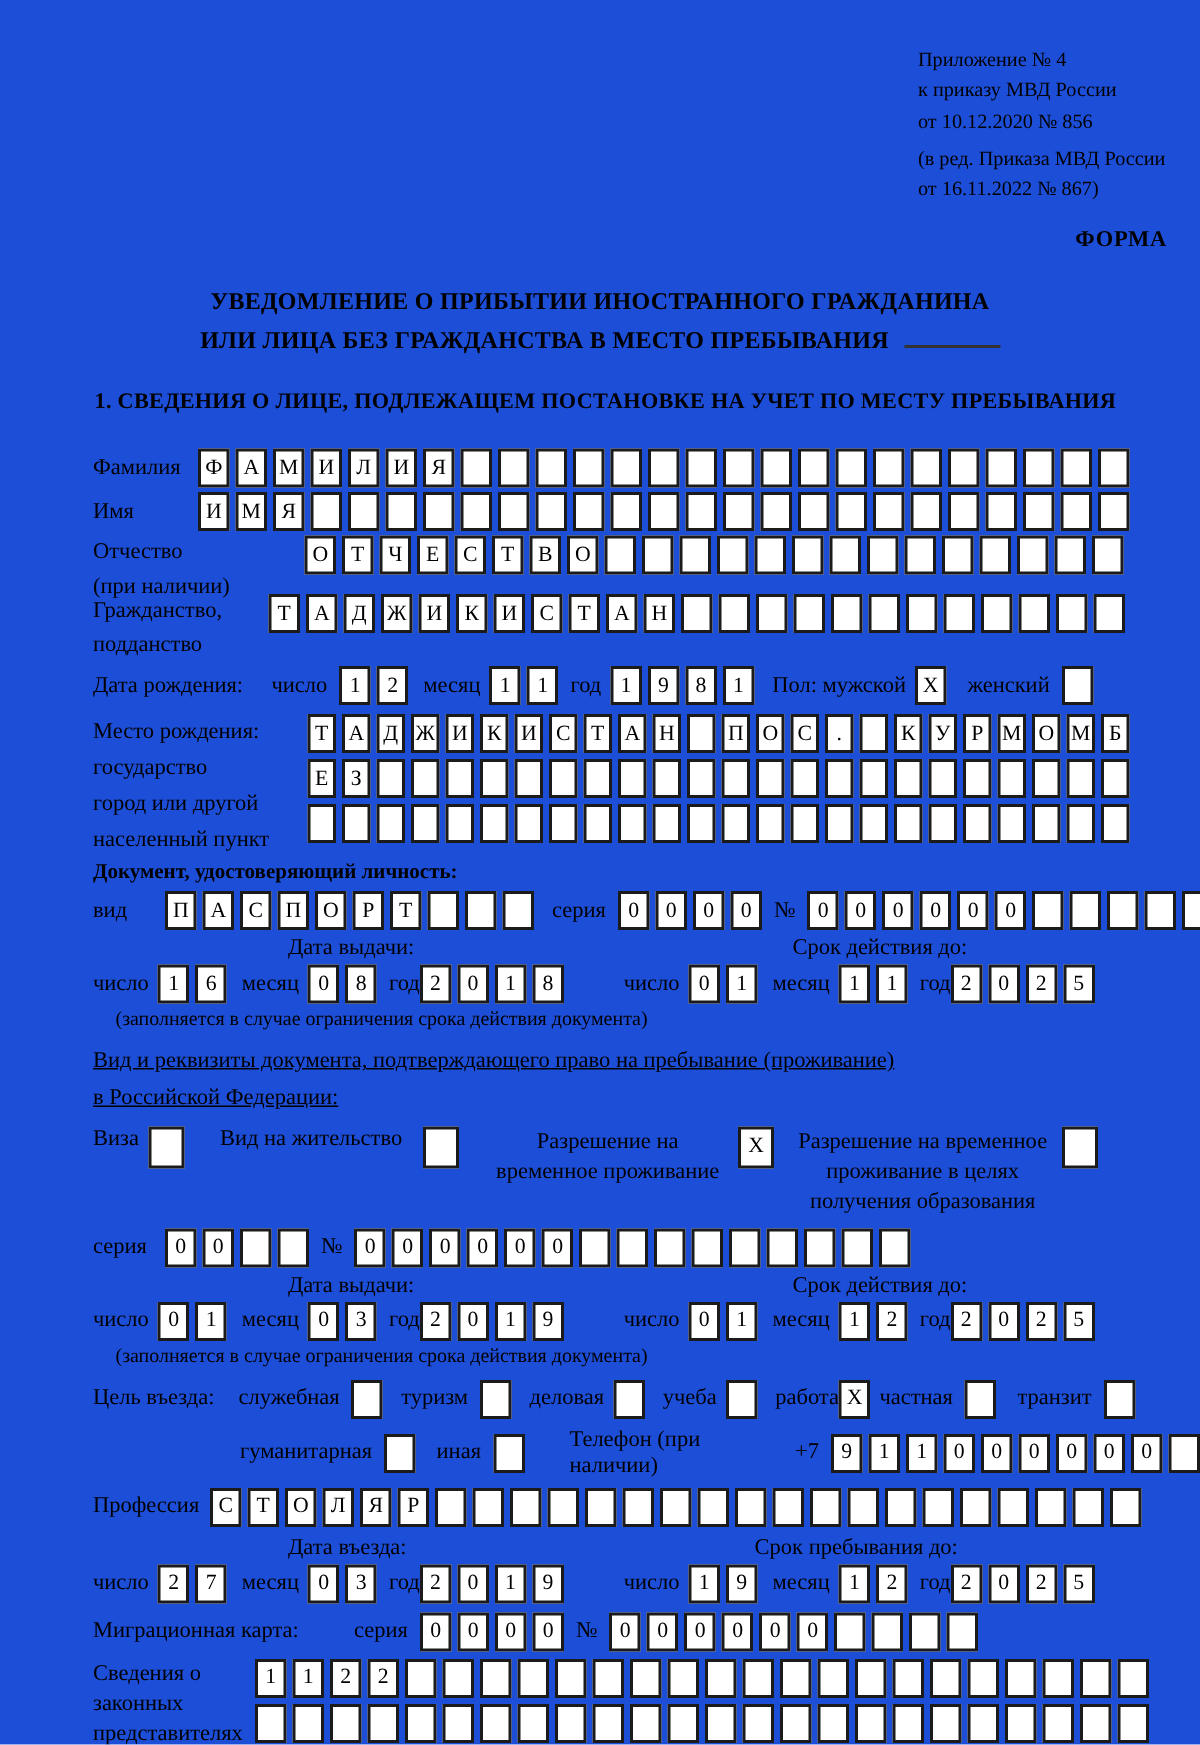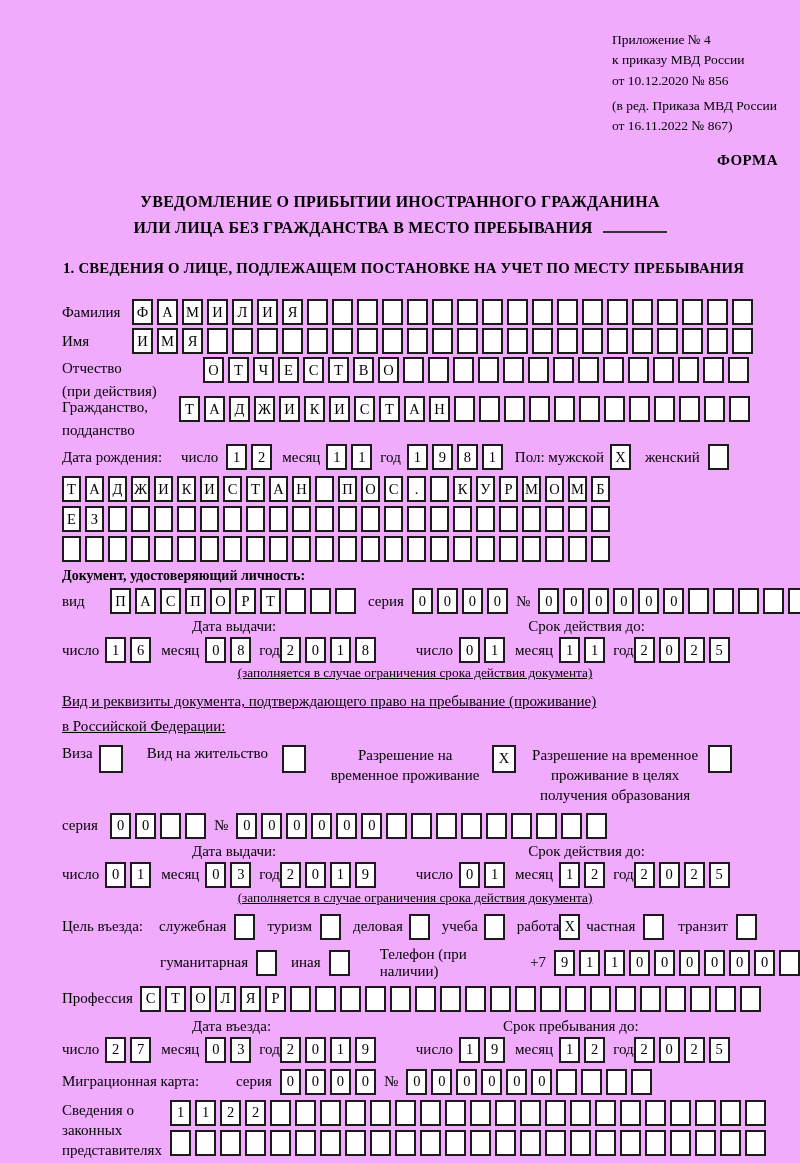--- a/index.html
+++ b/index.html
@@ -1,19 +1,19 @@
 <!DOCTYPE html>
 <html><head>
 <meta charset="utf-8">
 <style>
   html,body{margin:0;padding:0;background:#fff;}
   .page{
     position:relative;
     width:800px;height:1163px;
-    background:#f0abfc;
+    background:#1d4ed8;
     color:#000;
     font-family:"Liberation Serif","DejaVu Serif",serif;
     font-size:15px;
     overflow:hidden;
     box-sizing:border-box;
   }
   
   .appendix{padding-top:30px;margin-left:612px;width:175px;font-size:13.5px;line-height:1.5;}
   .amendment{margin-left:612px;width:180px;font-size:13.5px;line-height:1.5;margin-top:5px;}
   .form-label{margin-top:16px;margin-right:22px;text-align:right;font-weight:bold;font-size:15px;letter-spacing:.5px;}
@@ -38,21 +38,21 @@
   .w48{width:48px;} .w70{width:70px;} .w78{width:78px;} .w103{width:103px;}
   .w108{width:108px;} .w117{width:117px;} .w141{width:141px;} .w143{width:143px;} .w174{width:174px;}
   .g4{margin-left:16px;} .g6{margin-left:6px;} .g8{margin-left:8px;} .g10{margin-left:10px;}
   .g12{margin-left:12px;} .g14{margin-left:14px;} .g16{margin-left:16px;} .g20{margin-left:20px;}
   .g24{margin-left:24px;} .g30{margin-left:30px;} .g40{margin-left:40px;}
   .mr6{margin-right:6px;} .mr8{margin-right:8px;}
   .center-heading{width:706px;text-align:left;font-weight:bold;font-size:14px;margin:2px 0 4px;}
   .dates-head{display:flex;font-size:15px;margin-bottom:2px;}
   .dh1{margin-left:130px;} .dh2{margin-left:252px;} .dh2b{margin-left:232px;}
   .dates-vals{display:flex;align-items:center;margin-bottom:2px;}
-  .note-r{width:706px;text-align:center;font-size:13.3px;margin:1px 0 8px;text-decoration:underline;}
+  .note-r{width:706px;text-align:left;font-size:13.3px;margin:1px 15px 8px;}
   .intro{line-height:1.65;text-decoration:underline;}
   .opts{margin-top:6px;margin-bottom:8px;}
   .optlbl{flex:none;text-align:center;line-height:20px;}
   .w158{width:158px;} .w170{width:170px;}
   .rows .cells{margin-bottom:4px;}
 </style>
 </head>
 <body>
 
 <div class="page">
@@ -135,21 +135,21 @@
           <span class="cell"></span>
           <span class="cell"></span>
           <span class="cell"></span>
           <span class="cell"></span>
         </span>
     </div>
 
     <div class="frow top" style="margin-bottom:-7px;">
       <div class="lblcol w141">
         <div>Отчество</div>
-        <div>(при действия)</div>
+        <div>(при наличии)</div>
       </div>
       <span class="cells">
           <span class="cell">О</span>
           <span class="cell">Т</span>
           <span class="cell">Ч</span>
           <span class="cell">Е</span>
           <span class="cell">С</span>
           <span class="cell">Т</span>
           <span class="cell">В</span>
           <span class="cell">О</span>
@@ -225,20 +225,26 @@
       <span class="cells">
           <span class="cell">X</span>
         </span>
       <span class="g14 mr8">женский</span>
       <span class="cells">
           <span class="cell"></span>
         </span>
     </div>
 
     <div class="frow top" style="margin-bottom:2px;">
+      <div class="lblcol w143" style="line-height:24px;">
+        <div>Место рождения:</div>
+        <div>государство</div>
+        <div>город или другой</div>
+        <div>населенный пункт</div>
+      </div>
       <div class="rows">
         <div class="cells compact">
             <span class="cell">Т</span>
             <span class="cell">А</span>
             <span class="cell">Д</span>
             <span class="cell">Ж</span>
             <span class="cell">И</span>
             <span class="cell">К</span>
             <span class="cell">И</span>
             <span class="cell">С</span>

